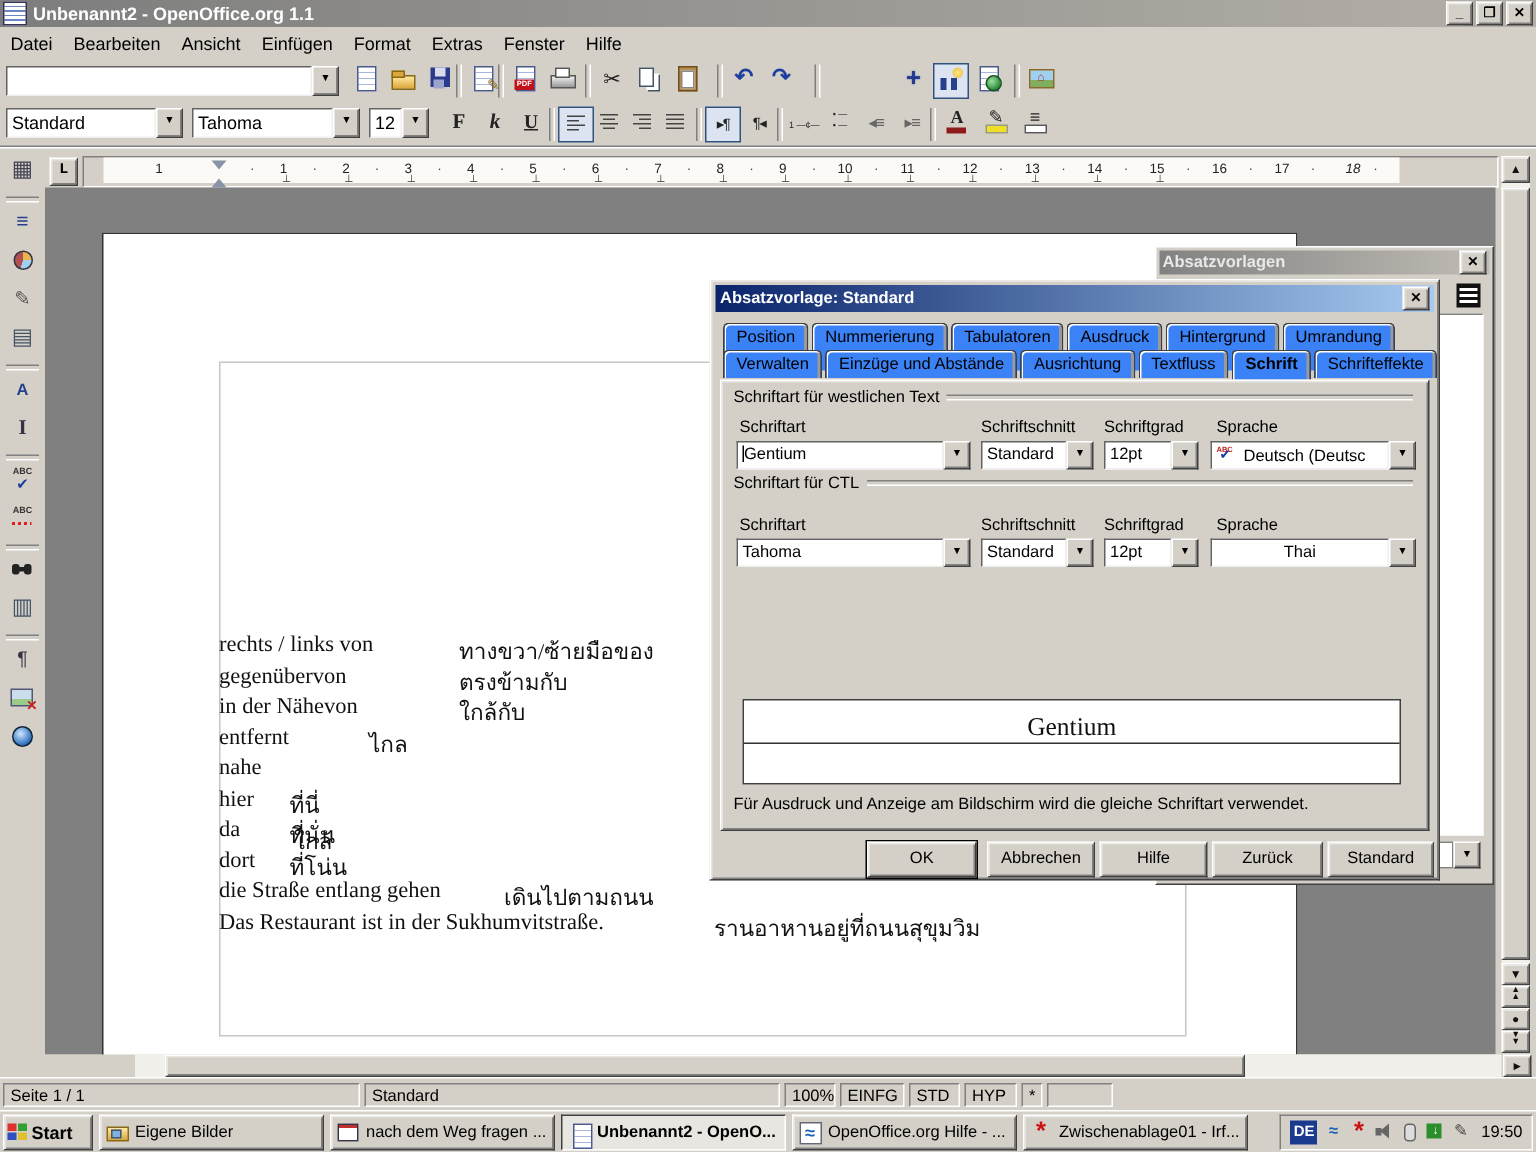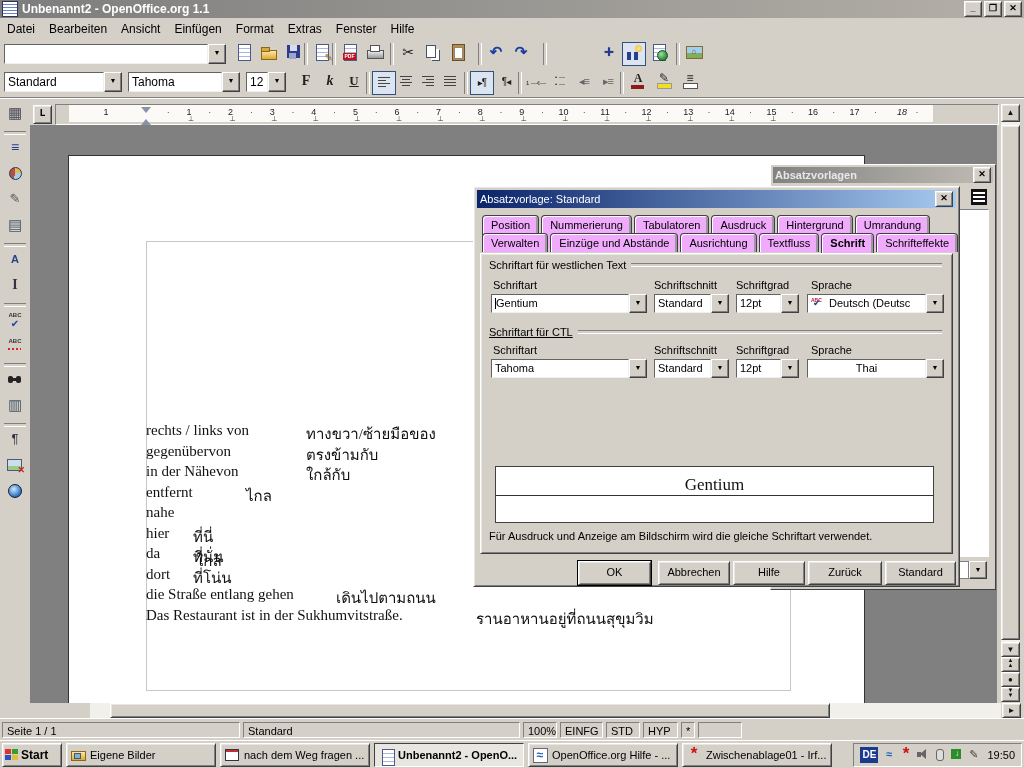--- a/index.html
+++ b/index.html
@@ -122,23 +122,23 @@
   #stylist-list{position:absolute;left:6px;top:44px;width:210px;height:346px;background:#fff;border:1px solid;border-color:#808080 #fff #fff #808080;}
   #stylist-combo{position:absolute;left:6px;top:396px;width:210px;height:18px;display:flex;}
   .ic-paragraph-styles{width:16px;height:16px;background:#111;position:relative;}
   .ic-paragraph-styles::before{content:"";position:absolute;left:2px;top:3px;width:12px;height:10px;
     background:repeating-linear-gradient(180deg,#fff 0 2px,transparent 2px 4px);}
   
   #dialog{position:absolute;left:473px;top:186px;width:485px;height:399px;background:#d4d0c8;
     border:1px solid;border-color:#fff #404040 #404040 #fff;box-shadow:inset 1px 1px 0 #e8e6e2,inset -1px -1px 0 #808080;z-index:10;}
   #dlg-title{position:absolute;left:3px;top:3px;right:3px;height:18px;background:linear-gradient(to right,#0a246a,#a6caf0);
     display:flex;align-items:center;padding:0 3px;}
-  #dlg-title .t{color:#fff;font-weight:normal;font-size:11px;flex:1;}
+  #dlg-title .t{color:#fff;font-weight:bold;font-size:11px;flex:1;}
   .tabs-row{position:absolute;left:8px;right:4px;white-space:nowrap;}
-  .tab{position:relative;display:inline-block;padding:3px 8px;background:#f0abfc;border:1px solid #404040;border-bottom:none;
+  .tab{position:relative;display:inline-block;padding:3px 8px;background:#3b82f6;border:1px solid #404040;border-bottom:none;
     border-radius:4px 4px 0 0;box-shadow:inset 1px 1px 0 #fff,inset -2px 0 0 #9a9a9a;margin-right:2px;font-size:11px;}
   #tabs-back{top:28px;}
   #tabs-back .tab{padding-bottom:16px;}
   #tabs-front{top:46px;z-index:4;}
   .tab.active{font-weight:bold;padding-bottom:6px;z-index:5;}
   #dlg-panel{position:absolute;left:6px;top:66px;width:471px;height:299px;background:#d4d0c8;
     border:1px solid;border-color:#fff #404040 #404040 #fff;box-shadow:inset 1px 1px 0 #e8e6e2,inset -1px -1px 0 #808080;z-index:4;}
   .group{position:absolute;left:8px;right:10px;display:flex;align-items:center;gap:5px;font-size:11px;}
   .group .etch{flex:1;height:2px;border-top:1px solid #808080;border-bottom:1px solid #fff;}
   .flabel{position:absolute;font-size:11px;}
@@ -385,21 +385,21 @@
         <span class="drop">▼</span>
       </div>
       <div class="fcombo" style="left:255px;top:40px;width:63px;">
         <span class="cv">12pt</span>
         <span class="drop">▼</span>
       </div>
       <div class="fcombo" style="left:326px;top:40px;width:137px;">
         <span class="cv"><span class="abc-check"></span><span>Deutsch (Deutsc</span></span>
         <span class="drop">▼</span>
       </div>
-      <div class="group" style="top:72px;text-decoration:underline;">
+      <div class="group" style="top:62px;">
         <span>Schriftart für CTL</span>
           <span class="etch"></span>
       </div>
       <span class="flabel" style="left:12px;top:90px;">Schriftart</span>
       <span class="flabel" style="left:173px;top:90px;">Schriftschnitt</span>
       <span class="flabel" style="left:255px;top:90px;">Schriftgrad</span>
       <span class="flabel" style="left:330px;top:90px;">Sprache</span>
       <div class="fcombo" style="left:10px;top:105px;width:156px;">
         <span class="cv">Tahoma</span>
         <span class="drop">▼</span>

